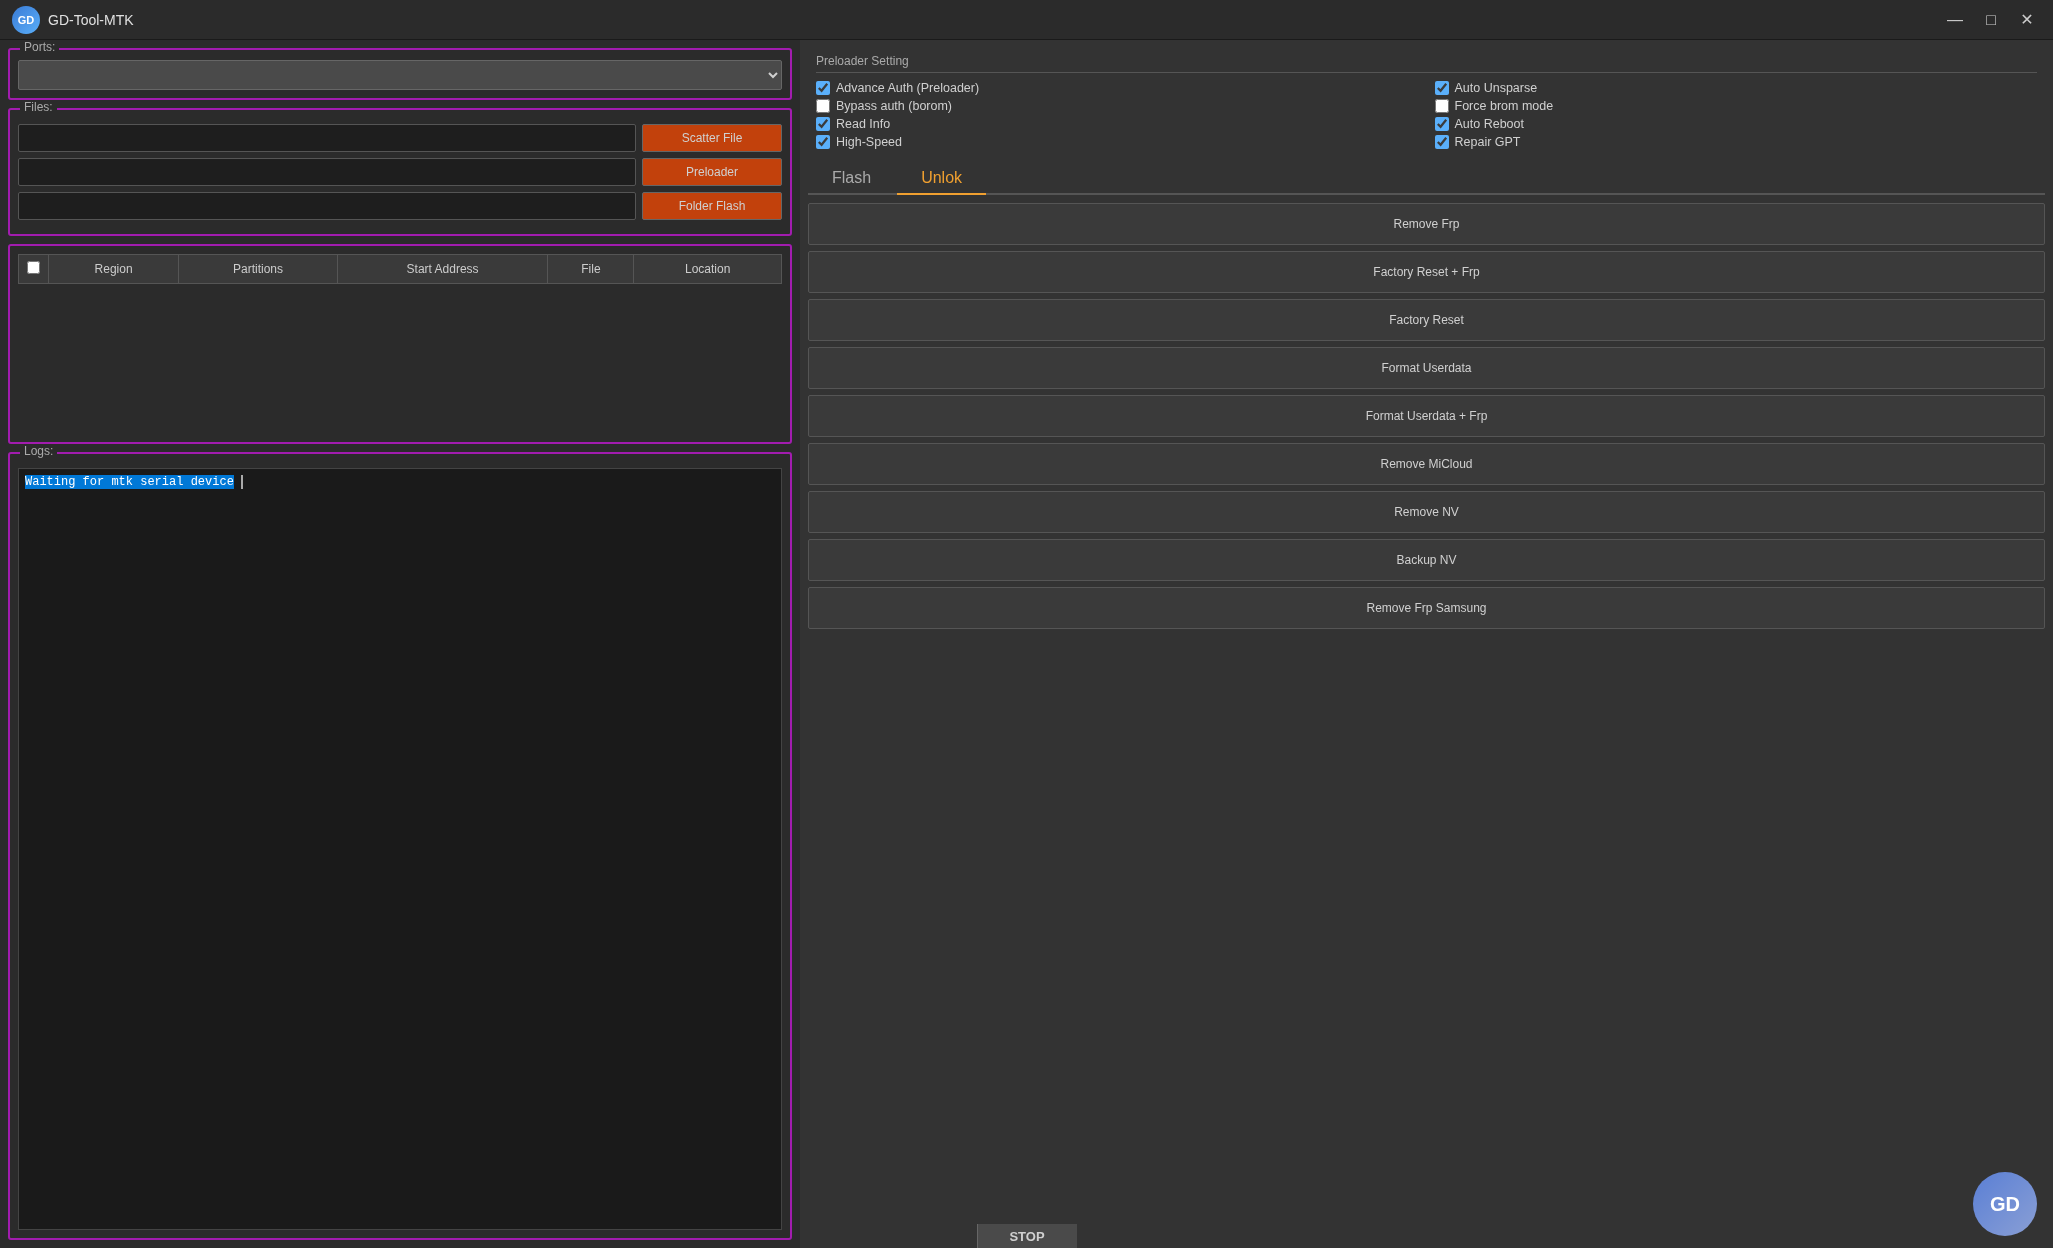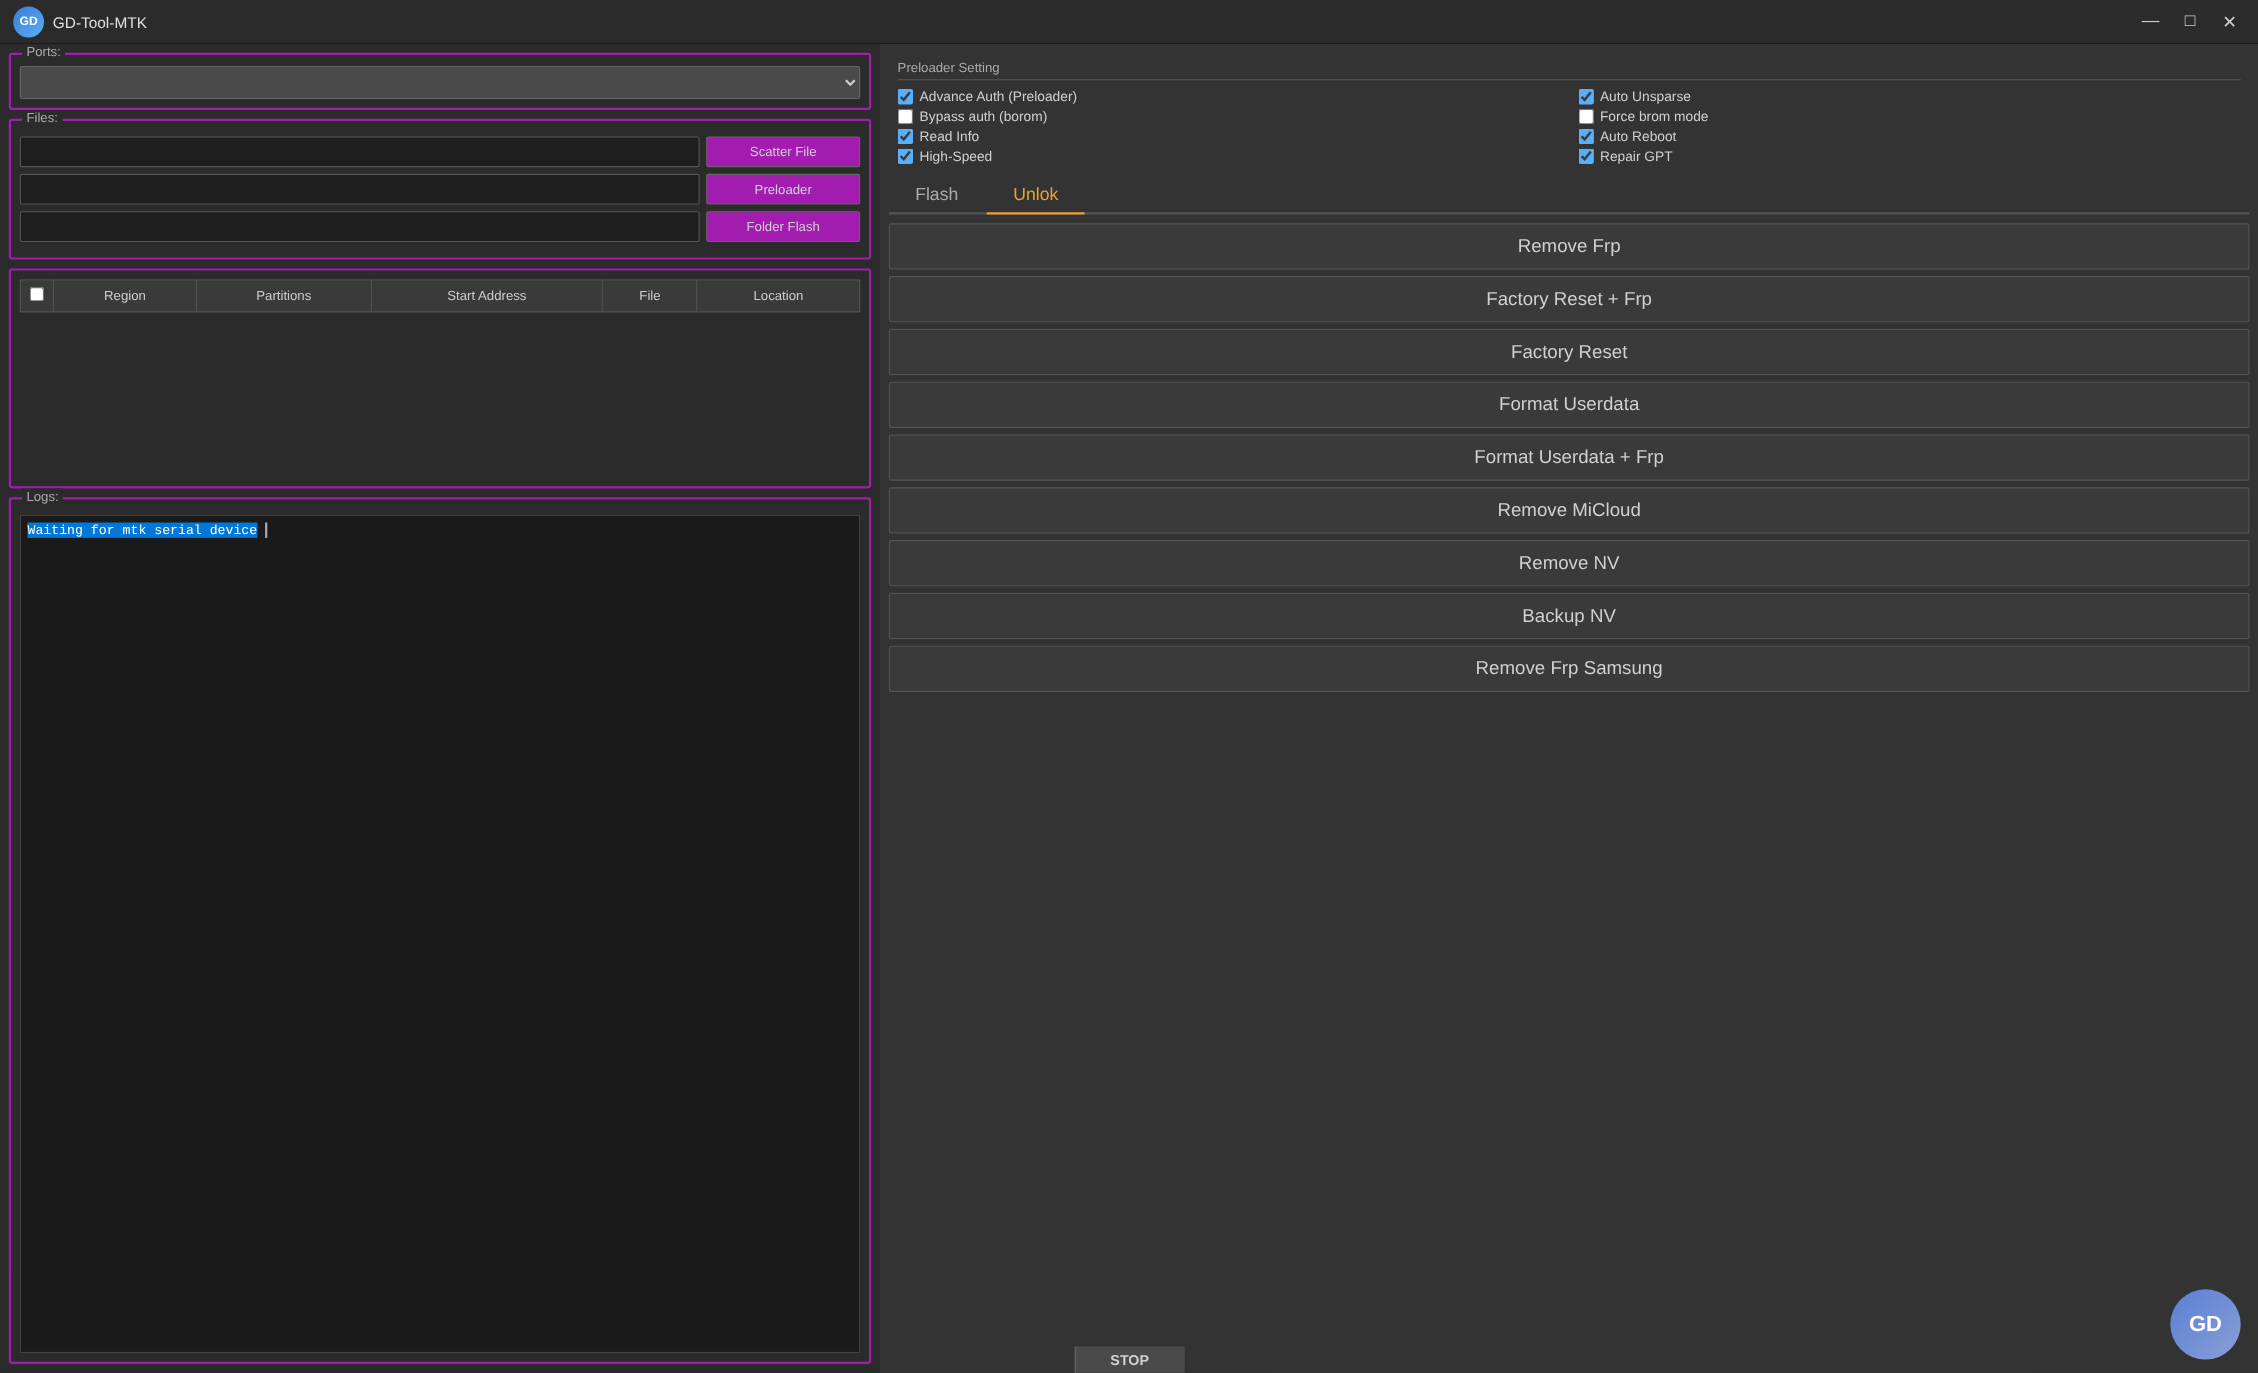--- a/index.html
+++ b/index.html
@@ -118,21 +118,21 @@
       background: #1e1e1e;
       border: 1px solid #555;
       color: #d0d0d0;
       padding: 4px 8px;
       height: 28px;
       border-radius: 2px;
     }
     .file-btn {
       width: 140px;
       height: 28px;
-      background: #a21caf;
+      background: #c2410c;
       border: 1px solid #666;
       color: #d0d0d0;
       cursor: pointer;
       border-radius: 2px;
       font-size: 12px;
     }
     .partition-table {
       width: 100%;
       border-collapse: collapse;
       font-size: 12px;
@@ -227,21 +227,21 @@
       gap: 6px;
       flex: 1;
     }
     .unlock-btn {
       width: 100%;
       height: 42px;
       background: #3a3a3a;
       border: 1px solid #555;
       color: #d0d0d0;
       cursor: pointer;
-      font-size: 17px;
+      font-size: 12px;
       border-radius: 2px;
       text-align: center;
     }
     .avatar-section {
       display: flex;
       justify-content: flex-end;
       padding: 8px 8px 4px 8px;
     }
     .avatar {
       width: 64px;

